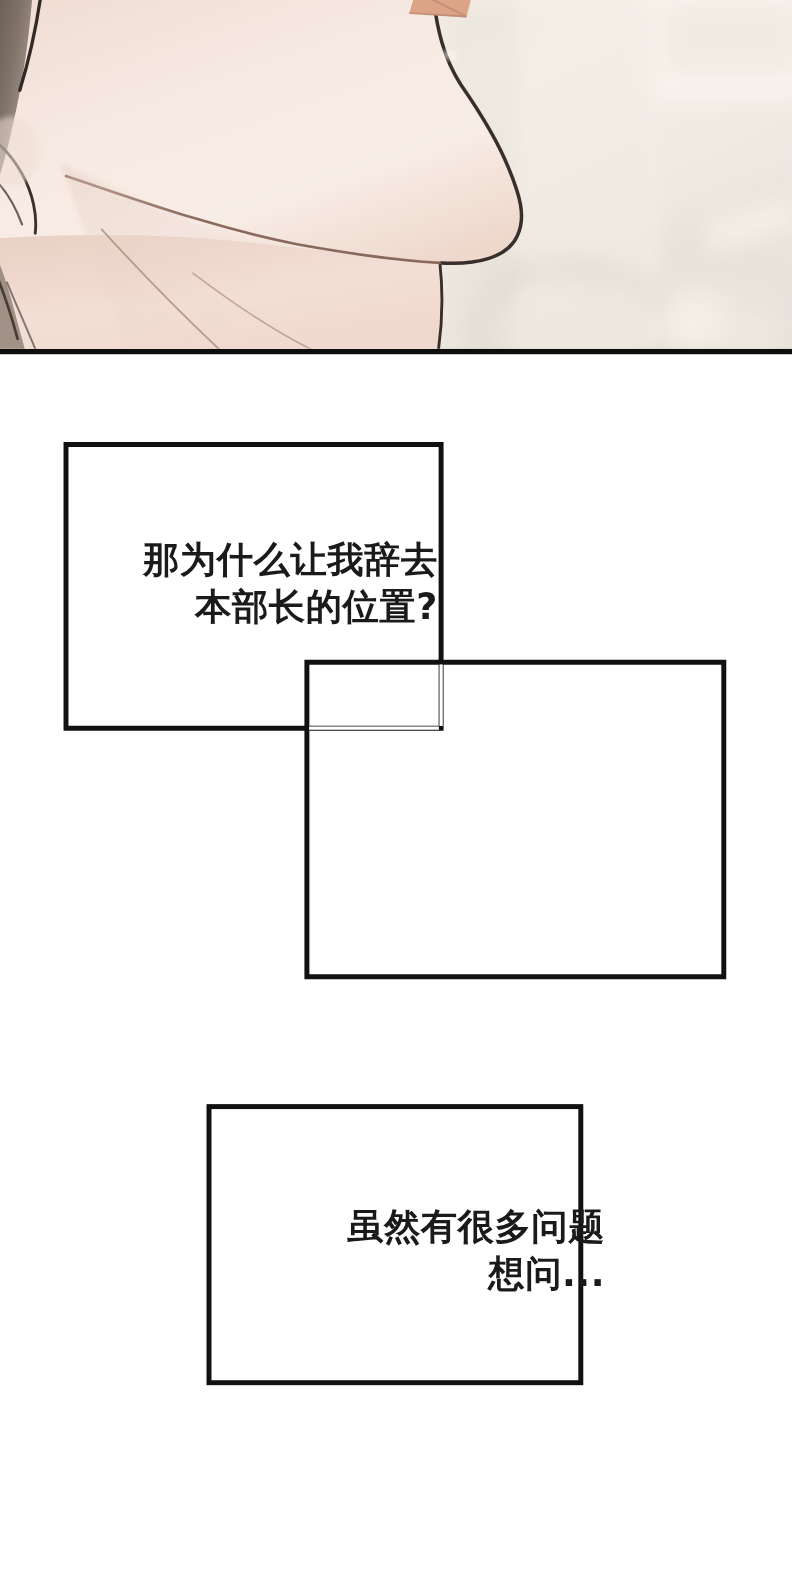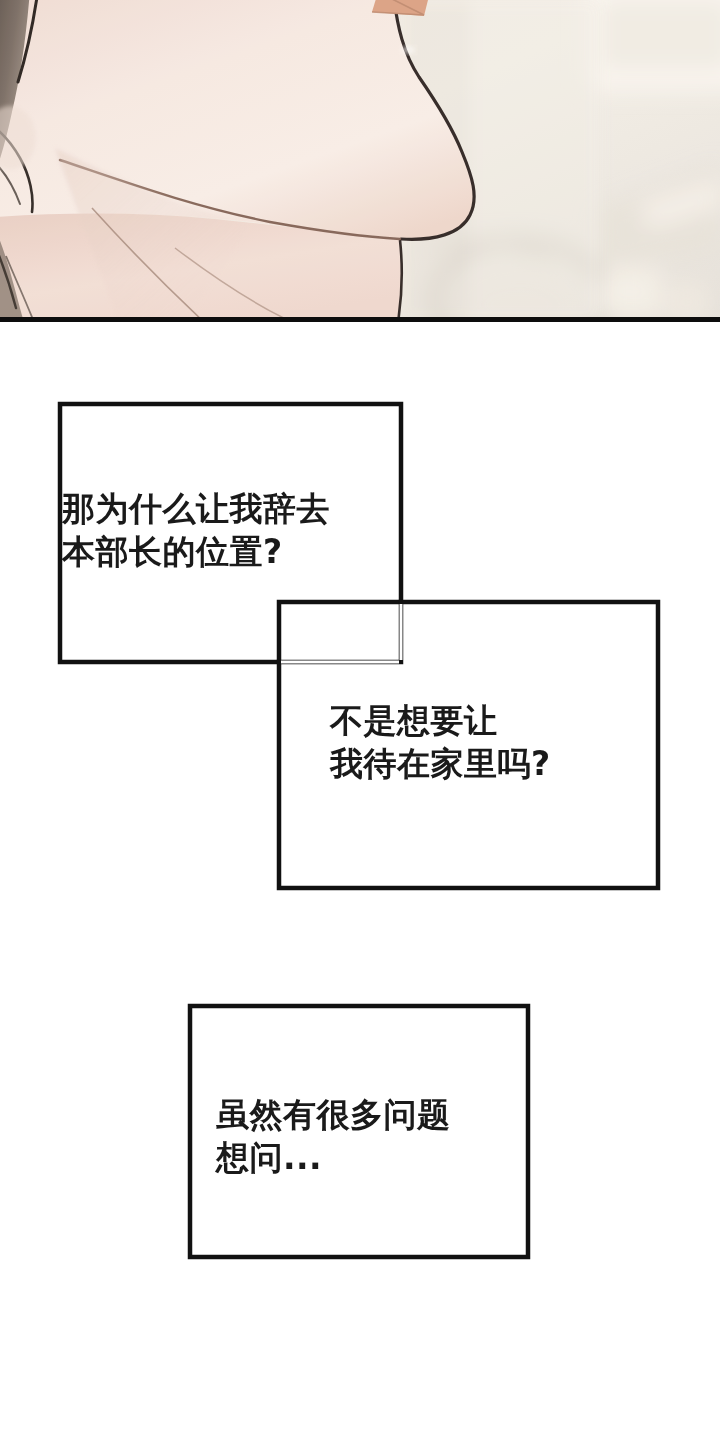--- a/index.html
+++ b/index.html
@@ -47,21 +47,21 @@
   .balloon-layer svg { display:block; width: 720px; height: 1118px; }
 
   .bubble-text {
     position: absolute;
     font-family: "DejaVu Sans", "Liberation Sans", sans-serif;
     font-weight: bold;
     color: #1a1a1a;
     letter-spacing: 0.5px;
     line-height: 1.30;
     white-space: pre-line;
-    text-align: left;
+    text-align: right;
   }
 
   #bubble1-text {
     left: 62px;
     top: 488px;
     width: 336px;
     font-size: 33px;
   }
   #bubble2-text {
     left: 330px;
@@ -213,19 +213,17 @@
       <path d="M 401 282 L 401 338" stroke="#ffffff" stroke-width="3" fill="none"></path>
       <path d="M 281 340 L 399 340" stroke="#ffffff" stroke-width="3" fill="none"></path>
 
       <rect x="190" y="684" width="338" height="251" fill="#ffffff" stroke="#111111" stroke-width="4.5"></rect>
     </svg>
   </div>
 
   <div class="bubble-text" id="bubble1-text">那为什么让我辞去
 本部长的位置?</div>
 
-  <div class="bubble-text" id="bubble2-text">不是想要让
-我待在家里吗?</div>
 
   <div class="bubble-text" id="bubble3-text">虽然有很多问题
 想问...</div>
 
 </div>
 
 </body></html>

